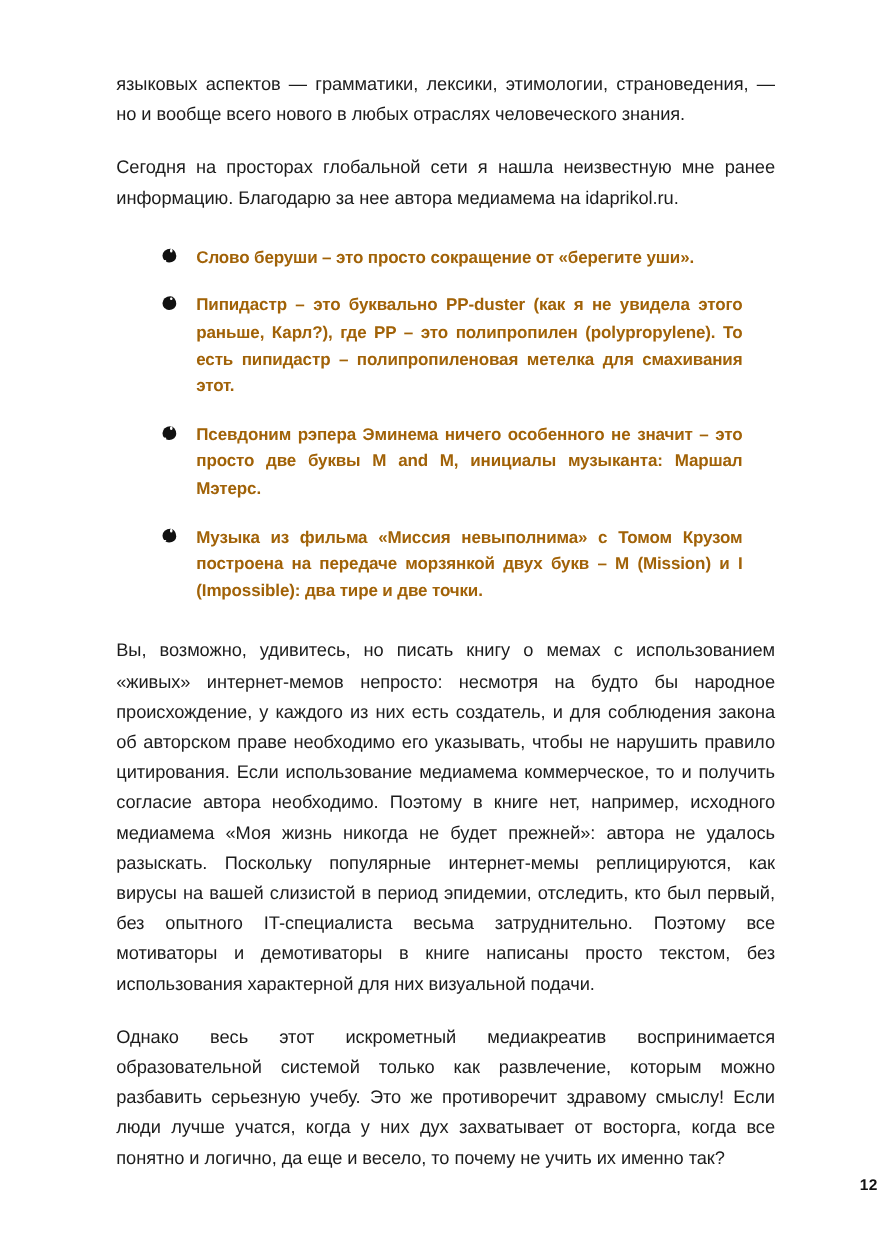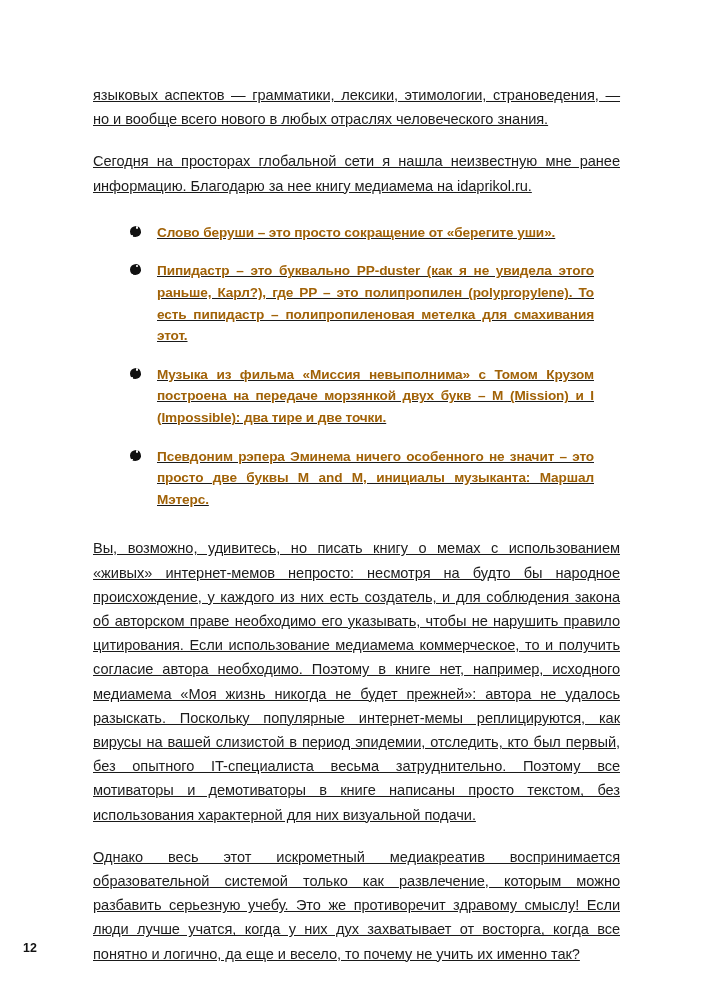--- a/index.html
+++ b/index.html
@@ -20,23 +20,22 @@
     position: absolute;
     top: 0; left: 0;
     width: 702px;
     height: 1000px;
     background: #ffffff;
   }
 
   .content {
     position: absolute;
     left: 93px;
-    top: 83px;
+    top: 56px;
     width: 527px;
-    text-decoration: underline;
   }
 
   p.body-para {
     margin: 0 0 18px 0;
     font-size: 14.6px;
     line-height: 24.2px;
     text-align: justify;
     text-justify: inter-word;
     letter-spacing: -0.05px;
     color: #1c1c1c;
@@ -106,38 +105,37 @@
     height: 1.5px;
     background: #ffffff;
     border-radius: 50%;
   }
 
   .page-number {
     position: absolute;
     left: 0;
     right: 0;
     top: 941px;
-    text-align: left;
+    text-align: right;
     font-size: 12.4px;
     font-weight: bold;
     letter-spacing: 0.2px;
     color: #111111;
-    padding-left: 23px;
   }
 </style>
 </head>
 <body>
 
 <div class="page">
 
   <div class="content">
 
     <p class="body-para">языковых аспектов — грамматики, лексики, этимологии, страноведения, — но и вообще всего нового в любых отраслях человеческого знания.</p>
 
-    <p class="body-para">Сегодня на просторах глобальной сети я нашла неизвестную мне ранее информацию. Благодарю за нее книгу медиамема на idaprikol.ru.</p>
+    <p class="body-para">Сегодня на просторах глобальной сети я нашла неизвестную мне ранее информацию. Благодарю за нее автора медиамема на idaprikol.ru.</p>
 
     <ul class="bullet-list">
       <li class="bullet-item">
         <span class="blob">
           <span class="ink"></span>
             <span class="spark"></span>
             <span class="spark2"></span>
         </span>
         <span>Слово беруши – это просто сокращение от «берегите уши».</span>
       </li>
@@ -148,29 +146,29 @@
             <span class="spark2"></span>
         </span>
         <span>Пипидастр – это буквально PP-duster (как я не увидела этого раньше, Карл?), где PP – это полипропилен (polypropylene). То есть пипидастр – полипропиленовая метелка для смахивания этот.</span>
       </li>
       <li class="bullet-item">
         <span class="blob">
           <span class="ink"></span>
             <span class="spark"></span>
             <span class="spark2"></span>
         </span>
-        <span>Музыка из фильма «Миссия невыполнима» с Томом Крузом построена на передаче морзянкой двух букв – M (Mission) и I (Impossible): два тире и две точки.</span>
+        <span>Псевдоним рэпера Эминема ничего особенного не значит – это просто две буквы M and M, инициалы музыканта: Маршал Мэтерс.</span>
       </li>
       <li class="bullet-item">
         <span class="blob">
           <span class="ink"></span>
             <span class="spark"></span>
             <span class="spark2"></span>
         </span>
-        <span>Псевдоним рэпера Эминема ничего особенного не значит – это просто две буквы M and M, инициалы музыканта: Маршал Мэтерс.</span>
+        <span>Музыка из фильма «Миссия невыполнима» с Томом Крузом построена на передаче морзянкой двух букв – M (Mission) и I (Impossible): два тире и две точки.</span>
       </li>
     </ul>
 
     <p class="body-para">Вы, возможно, удивитесь, но писать книгу о мемах с использованием «живых» интернет-мемов непросто: несмотря на будто бы народное происхождение, у каждого из них есть создатель, и для соблюдения закона об авторском праве необходимо его указывать, чтобы не нарушить правило цитирования. Если использование медиамема коммерческое, то и получить согласие автора необходимо. Поэтому в книге нет, например, исходного медиамема «Моя жизнь никогда не будет прежней»: автора не удалось разыскать. Поскольку популярные интернет-мемы реплицируются, как вирусы на вашей слизистой в период эпидемии, отследить, кто был первый, без опытного IT-специалиста весьма затруднительно. Поэтому все мотиваторы и демотиваторы в книге написаны просто текстом, без использования характерной для них визуальной подачи.</p>
 
     <p class="body-para">Однако весь этот искрометный медиакреатив воспринимается образовательной системой только как развлечение, которым можно разбавить серьезную учебу. Это же противоречит здравому смыслу! Если люди лучше учатся, когда у них дух захватывает от восторга, когда все понятно и логично, да еще и весело, то почему не учить их именно так?</p>
 
   </div>
 
   <div class="page-number">12</div>

